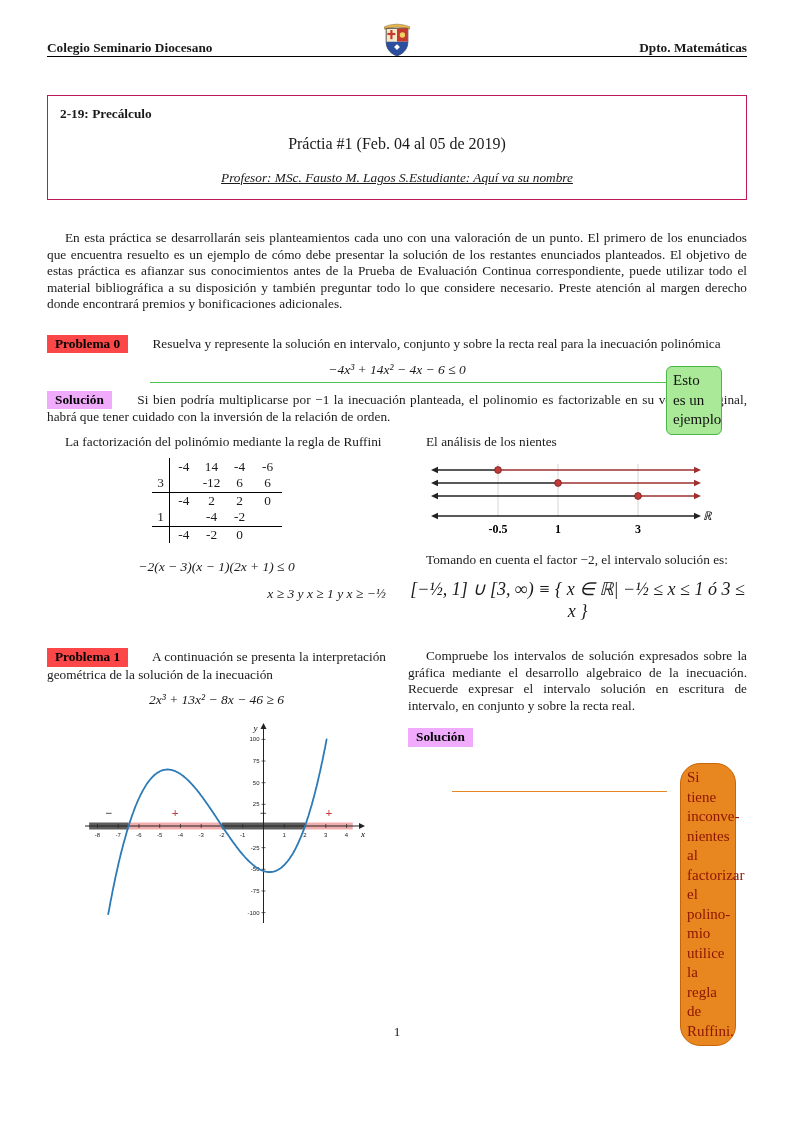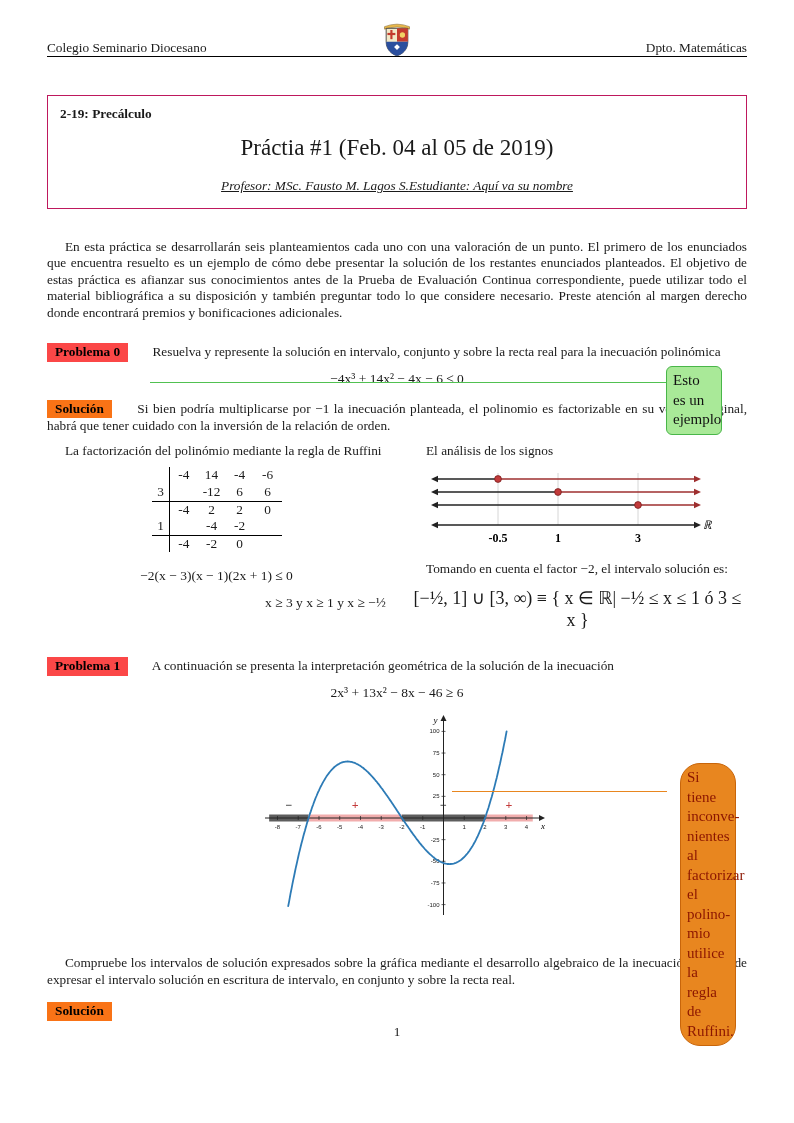--- a/index.html
+++ b/index.html
@@ -7,45 +7,45 @@
   .page {
     position:relative; width:794px; height:1123px; margin:0 auto;
     background:#ffffff; color:#1a1a1a; overflow:hidden;
     font-family:"Liberation Serif", serif; font-size:13.3px; line-height:1.24;
   }
   .content { padding:40px 47px 0 47px; }
 
   
   .doc-header {
     position:relative; display:flex; justify-content:space-between; align-items:center;
-    border-bottom:1.6px solid #000; font-weight:normal;
+    border-bottom:1.6px solid #000; font-weight:bold;
   }
   .crest { position:absolute; left:50%; transform:translateX(-50%); bottom:-3px; width:30px; height:38px; }
 
   
   .title-box { border:1px solid #be185d; margin-top:38px; padding:10px 12px 13px; }
   .course { font-weight:bold; }
-  .doc-title { text-align:center; font-size:23px; margin-top:11px; }
+  .doc-title { text-align:center; font-size:16px; margin-top:11px; }
   .people { display:flex; justify-content:center; font-style:italic; margin-top:16px;text-decoration:underline; }
 
   .just { text-align:justify; }
   .indent { text-indent:18px; }
   .intro { margin-top:30px; }
   .para { margin-top:22px; position:relative; z-index:2; }
 
   .plabel { display:inline-block; font-weight:bold; padding:1px 8px; margin-right:21px; color:#000; }
   .red   { background:#fb4747; }
-  .green { background:#f97316; }
-
-  .equation { text-align:center; margin:9px 0 10px; font-size:13.5px; }
+  .green { background:#f0abfc; }
+
+  .equation { text-align:center; font-style:italic; margin:9px 0 10px; font-size:13.5px; }
   .equation.small { font-size:18px; }
 
   .cols { display:flex; gap:22px; margin-top:8px; }
   .col { flex:1; min-width:0; }
-  .cols.p1 { margin-top:16px;flex-direction:column; }
+  .cols.p1 { margin-top:16px; }
   .mt { margin-top:10px; }
 
   .ruffini { border-collapse:collapse; margin:8px auto 16px; font-size:13.3px; }
   .ruffini td { min-width:28px; text-align:center; padding:0 5px; height:17px; }
   .ruffini td.mult { border-right:1.2px solid #000; text-align:right; min-width:18px; }
   .ruffini tr.hline td { border-bottom:1.2px solid #000; }
 
   #sign-svg { display:block; margin:6px auto 4px; }
   #graph-svg { display:block; margin:14px auto 0; }
 
@@ -142,21 +142,21 @@
                 <td>-2</td>
                 <td>0</td>
                 <td></td>
               </tr>
             </tbody>
         </table>
         <div class="equation">−2(x − 3)(x − 1)(2x + 1) ≤ 0</div>
         <div class="equation" style="margin-top:2px;text-align:right;">x ≥ 3  y  x ≥ 1  y  x ≥ −½</div>
       </div>
       <div class="col">
-        <p class="indent">El análisis de los signos</p>
+        <p class="indent">El análisis de los nientes</p>
         <svg id="sign-svg" width="300" height="86" viewBox="0 0 300 86">
             <line x1="70" y1="8" x2="70" y2="60" stroke="#cccccc" stroke-width="0.8"></line>
             <line x1="130" y1="8" x2="130" y2="60" stroke="#cccccc" stroke-width="0.8"></line>
             <line x1="210" y1="8" x2="210" y2="60" stroke="#cccccc" stroke-width="0.8"></line>
             <line x1="10" y1="14" x2="70" y2="14" stroke="#222222" stroke-width="1.6"></line>
             <line x1="70" y1="14" x2="266" y2="14" stroke="#9e2f2f" stroke-width="1.6"></line>
             <path d="M 3 14 L 10 10.8 L 10 17.2 Z" fill="#222222"></path>
             <path d="M 273 14 L 266 10.8 L 266 17.2 Z" fill="#9e2f2f"></path>
             <circle cx="70" cy="14" r="3.4" fill="#c23b3b" stroke="#7a1f1f" stroke-width="0.8"></circle>
             <line x1="10" y1="27" x2="130" y2="27" stroke="#222222" stroke-width="1.6"></line>

